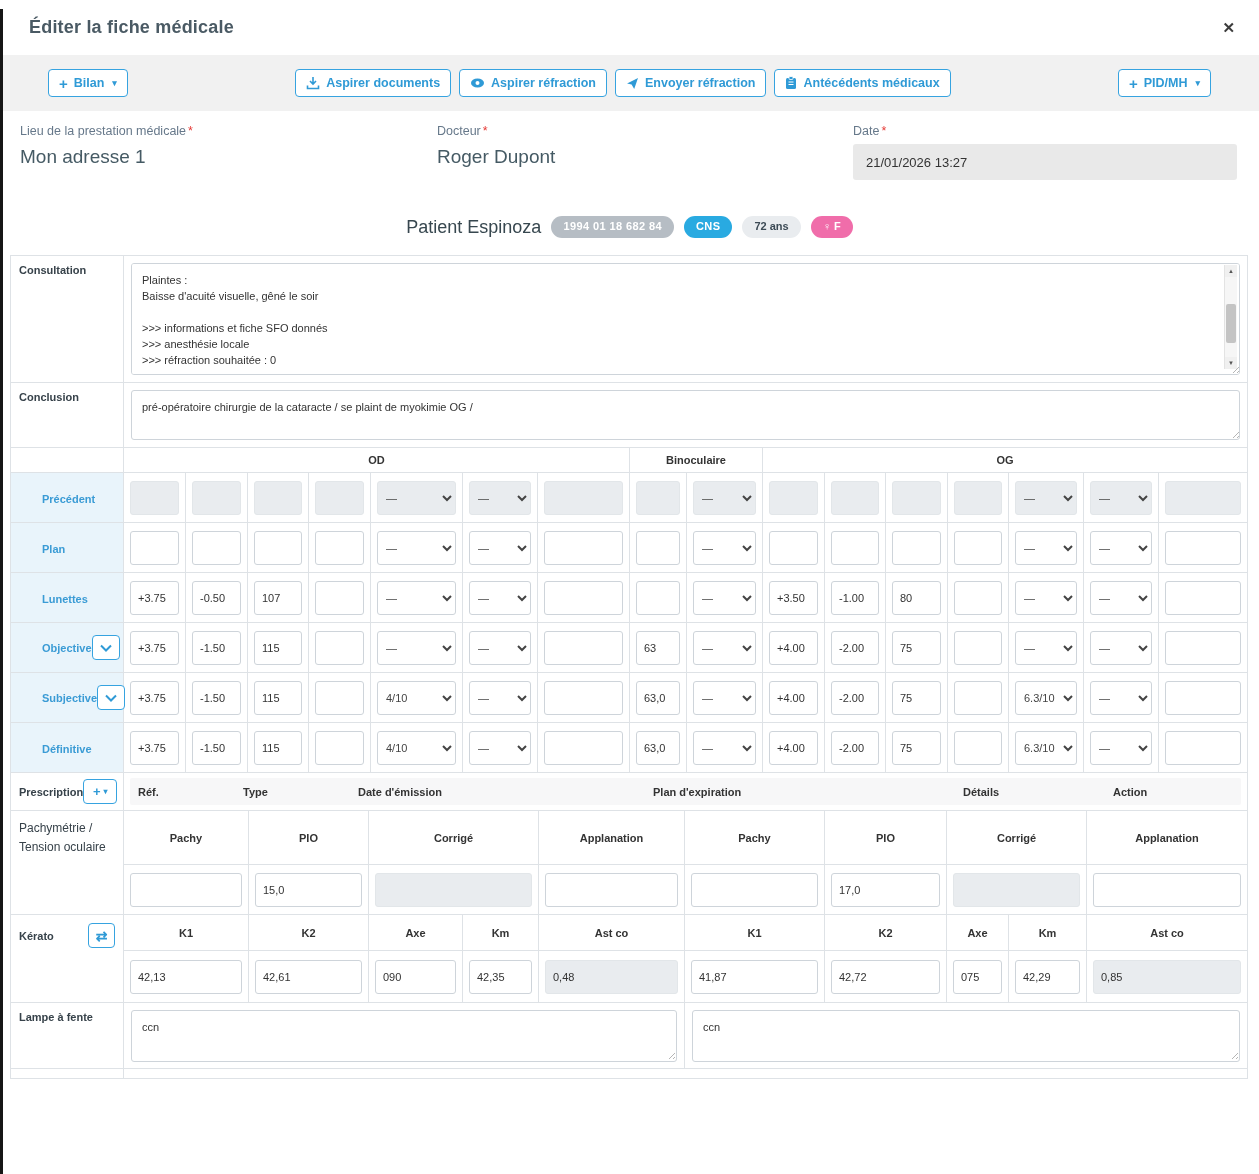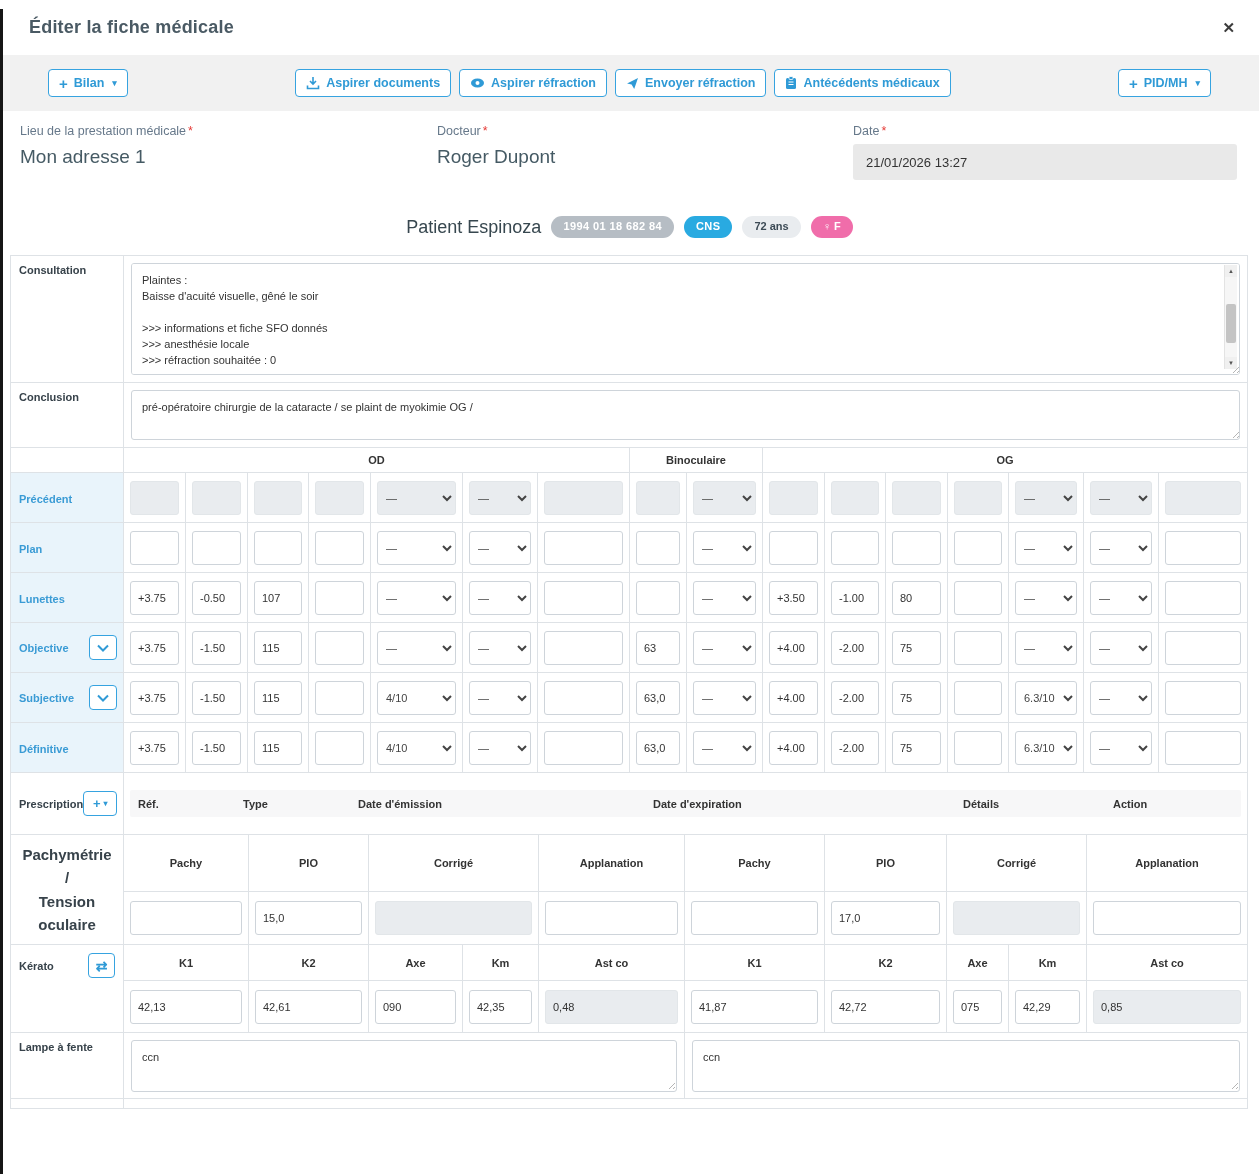--- a/index.html
+++ b/index.html
@@ -68,50 +68,50 @@
   .browse-btn { height:40px; padding:0 14px; background:#f2f2f2; border:none; border-left:1px solid #ddd;
                 font-size:11.5px; color:#333; font-family:"Liberation Sans",sans-serif; cursor:pointer; border-radius:0 4px 4px 0; }
 
   
   .grprow th { height:25px; font-size:11px; font-weight:bold; color:#333; text-align:center; }
   .colrow th { height:27px; font-size:11px; font-weight:bold; color:#333; text-align:center; }
   .colrow .labhead { text-align:left; padding-left:8px; }
   tr.rrow { height:50px; }
   td.rlab { background:#e9f4fb; padding:0 6px 0 8px; }
   .rlab-in { display:flex; align-items:center; justify-content:space-between; }
-  .rlab-t { font-size:11px; font-weight:bold; color:#3a9bd5; }
+  .rlab-t { font-size:11px; font-weight:bold; color:#3a9bd5;margin-left:23px; }
   td.c { padding:0 6px; }
   input.cin { width:100%; height:34px; border:1px solid #ced4da; border-radius:3px; font-size:11px;
               padding:0 7px; color:#333; background:#fff; font-family:"Liberation Sans",sans-serif; }
   select.csel { width:100%; height:34px; border:1px solid #ced4da; border-radius:3px; font-size:11px;
                 color:#444; background:#fff; padding:0 4px; font-family:"Liberation Sans",sans-serif; }
   .dis { background:#e9ecef !important; border-color:#e2e6e9 !important; }
   .chev-btn, .mini-btn { display:inline-flex; align-items:center; justify-content:center; gap:3px;
               width:28px; height:25px; background:#fff; border:1px solid #36a3e0; border-radius:4px;
               color:#2f9ad6; cursor:pointer; font-size:13px; font-weight:bold; flex:none; }
   .mini-btn { width:34px; }
   .mini-btn .caret { font-size:8px; }
   .swap-btn { font-size:14px; width:27px; }
 
   
   .rx-row td { height:38px; }
   .rx-lab { padding:0 12px 0 8px; }
   .rx-lab-in { display:flex; align-items:center; justify-content:space-between; }
   .rx-lab-t { font-size:11px; font-weight:bold; color:#37424a; }
-  .rx-cell { padding:17px 6px; }
+  .rx-cell { padding:5px 6px; }
   .rx-head { display:flex; align-items:center; background:#f7f7f8; border-radius:2px; height:27px;
              font-size:11px; font-weight:bold; color:#333; }
   .rx-head span { padding-left:8px; }
   .rxc-ref { width:105px; } .rxc-type { width:115px; } .rxc-emis { width:295px; }
   .rxc-exp { width:310px; } .rxc-det { width:150px; } .rxc-act { flex:1; }
 
   
   .hcell { font-size:11px; font-weight:bold; color:#333; text-align:center; }
   tr.hdr54 { height:54px; } tr.hdr36 { height:36px; } tr.inp50 { height:50px; } tr.inp52 { height:52px; }
-  .lab2 { font-size:15px; font-weight:bold; color:#37424a; line-height:1.55;text-align:center; }
+  .lab2 { font-size:12px; font-weight:normal; color:#37424a; line-height:1.55; }
 
   
   .lampe-cell { position:relative; padding:6px 7px; vertical-align:top; }
   .ta-lampe { height:52px; padding:6px 10px; }
 
   .partial-row td { height:10px; border-bottom:none; }
 </style>
 </head>
 <body>
 
@@ -407,21 +407,21 @@
             <span>+</span>
             <span class="caret">▾</span>
           </button>
         </div>
       </td>
       <td class="rx-cell">
         <div class="rx-head">
           <span class="rxc-ref">Réf.</span>
           <span class="rxc-type">Type</span>
           <span class="rxc-emis">Date d'émission</span>
-          <span class="rxc-exp">Date d'expiration</span>
+          <span class="rxc-exp">Plan d'expiration</span>
           <span class="rxc-det">Détails</span>
           <span class="rxc-act">Action</span>
         </div>
       </td>
     </tr>
   </tbody>
     </table>
 
   <table class="sec">
     <colgroup>

